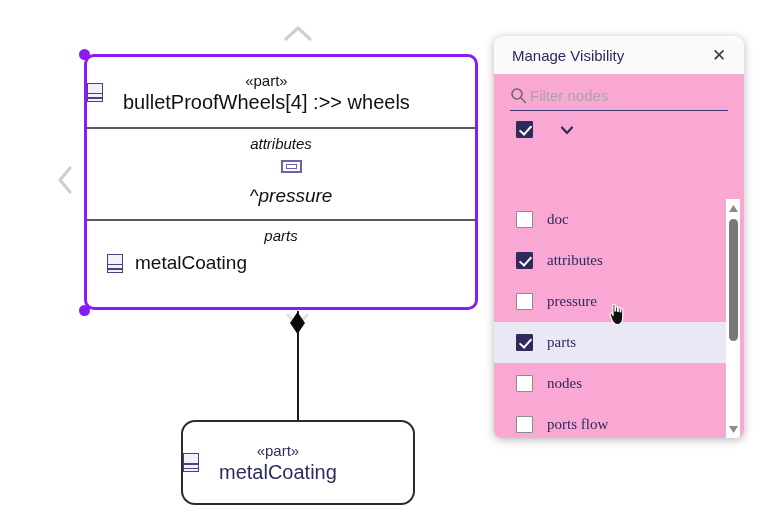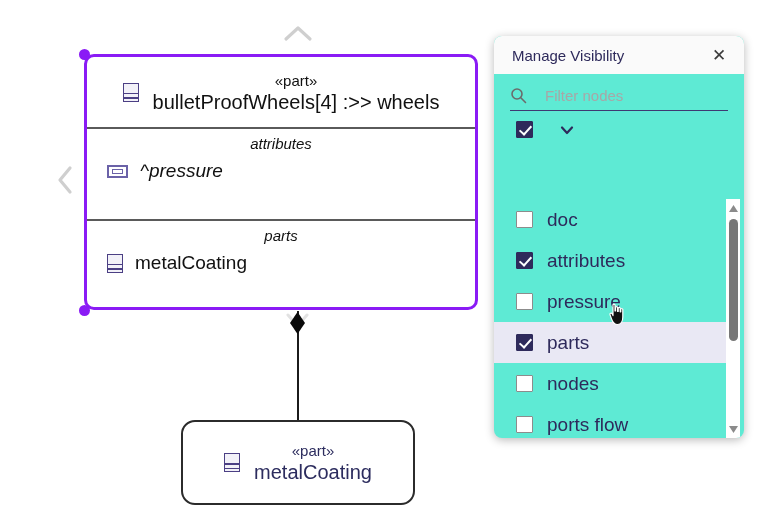--- a/index.html
+++ b/index.html
@@ -65,21 +65,21 @@
   }
   .icon-attr:before{
     content:"";position:absolute;left:3px;top:2px;right:3px;bottom:2px;
     border:1.6px solid #6b62a8;
   }
 
   .row-item{display:flex;align-items:center;gap:12px;padding-left:20px;}
   .row-item .label{font-size:19px;color:#111;}
   .row-item .label.italic{font-style:italic;}
 
-  .header-inner{display:flex;align-items:center;gap:14px;justify-content:center;width:100%;}
+  .header-inner{display:flex;align-items:center;gap:20px;width:100%;}
 
   
   .chev{position:absolute;color:#cfcfcf;}
   .chev svg{display:block;}
 
   
   .connector{position:absolute;left:297px;top:311px;width:2px;height:110px;background:#1b1b1b;}
   .diamond{
     position:absolute;left:290px;top:312px;width:15px;height:22px;background:#0a0a0a;
     clip-path:polygon(50% 0,100% 50%,50% 100%,0 50%);
@@ -92,39 +92,39 @@
     position:absolute;left:181px;top:420px;width:234px;height:85px;
     background:#ffffff;border:2px solid #2b2b2b;border-radius:14px;
     box-sizing:border-box;display:flex;align-items:center;justify-content:center;
   }
   .node-sub .stereo{color:#2c2c5e;font-size:15px;}
   .node-sub .node-title{color:#2c2c5e;font-size:20px;}
 
   
   .panel{
     position:absolute;left:494px;top:36px;width:250px;height:402px;
-    background:#5eead4;
+    background:#f9a8d4;
     border-radius:8px;
     box-shadow:0 2px 10px rgba(0,0,0,.28);
     overflow:hidden;
     box-sizing:border-box;
   }
   .panel-header{
     height:38px;background:#fafafa;
     display:flex;align-items:center;justify-content:space-between;
     padding:0 14px 0 18px;box-sizing:border-box;
   }
   .panel-title{font-size:15px;color:#2e2a5b;}
   .close-x{
     width:22px;height:22px;display:flex;align-items:center;justify-content:center;
     color:#3b3b3b;font-size:17px;line-height:1;cursor:pointer;
   }
   .filter-wrap{
     margin:12px 16px 0 16px;
-    display:flex;align-items:center;gap:16px;
+    display:flex;align-items:center;gap:1px;
     border-bottom:1.6px solid #3e3a73;
     padding-bottom:5px;
   }
   .search-ico{width:17px;height:17px;color:#6b6b6b;flex:none;}
   .filter-input{
     border:0;outline:0;flex:1;font-size:15px;color:#333;
     font-family:"Liberation Sans", sans-serif;background:transparent;
   }
   .filter-input::placeholder{color:#a7a7a7;}
 
@@ -146,21 +146,21 @@
   .list-area{
     position:absolute;left:0;right:0;top:163px;bottom:0;
     overflow:hidden;
   }
   .list{position:absolute;left:0;right:18px;top:0;}
   .list-row{
     height:41px;display:flex;align-items:center;gap:14px;
     padding-left:22px;box-sizing:border-box;
   }
   .list-row.hover{background:#e9e8f4;}
-  .list-row .txt{font-size:19px;color:#2e2a5b;}
+  .list-row .txt{font-size:15px;color:#2e2a5b;font-family:Liberation Serif, serif;}
 
   
   .scrollbar{
     position:absolute;right:4px;top:0;bottom:0;width:14px;
     background:#ffffff;
   }
   .sb-arrow{
     position:absolute;left:0;width:14px;height:14px;color:#8b8b8b;
     display:flex;align-items:center;justify-content:center;
   }
@@ -198,21 +198,21 @@
         <span class="icon-part"></span>
         <span class="header-text">
           <div class="stereo">«part»</div>
           <div class="node-title">bulletProofWheels[4] :&gt;&gt; wheels</div>
         </span>
       </div>
     </div>
 
     <div class="compartment comp-attrs">
       <div class="comp-label">attributes</div>
-      <div class="row-item" style="margin-top:8px;">
+      <div class="row-item" style="margin-top:8px;flex-direction:column;">
         <span class="icon-attr"></span>
         <span class="label italic">^pressure</span>
       </div>
     </div>
 
     <div class="compartment comp-parts">
       <div class="comp-label">parts</div>
       <div class="row-item" style="margin-top:8px;">
         <span class="icon-part"></span>
         <span class="label">metalCoating</span>

